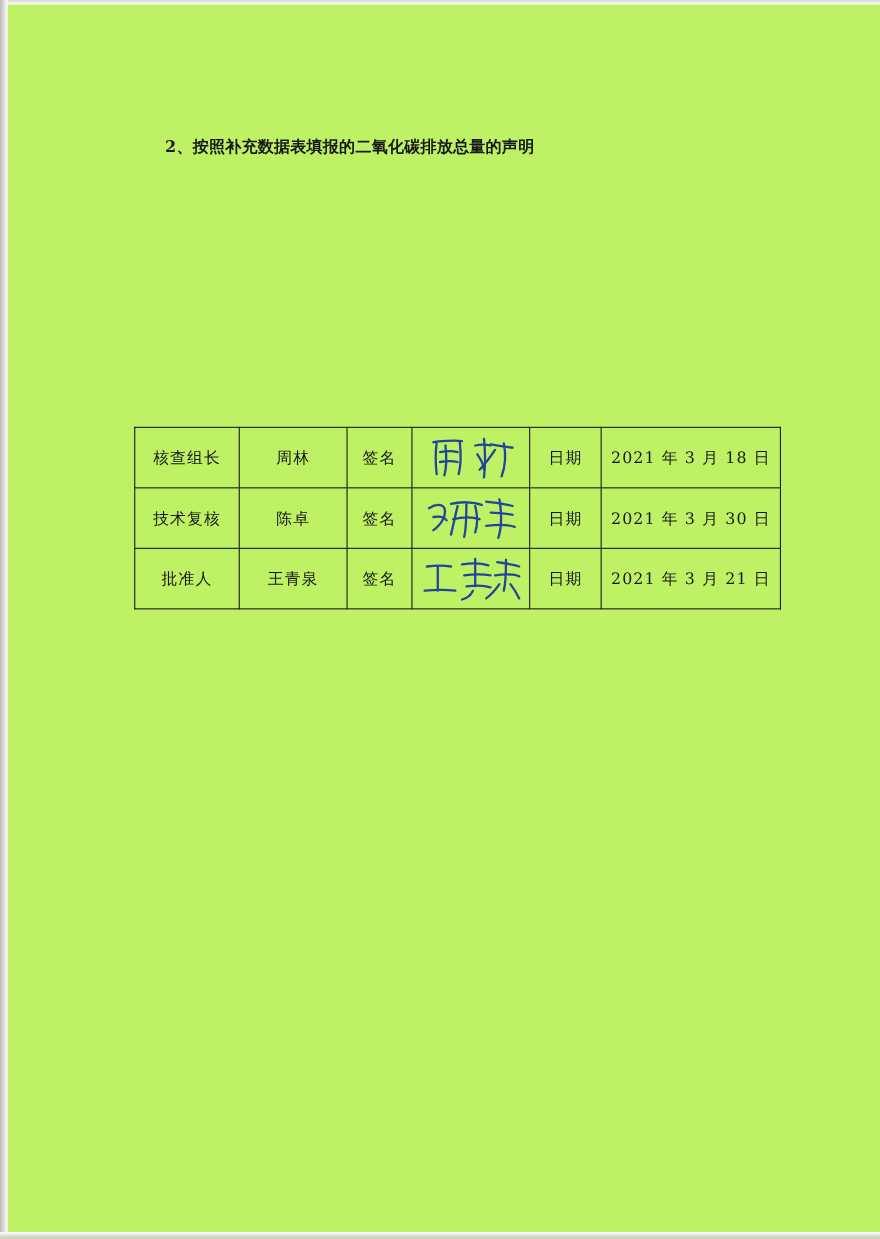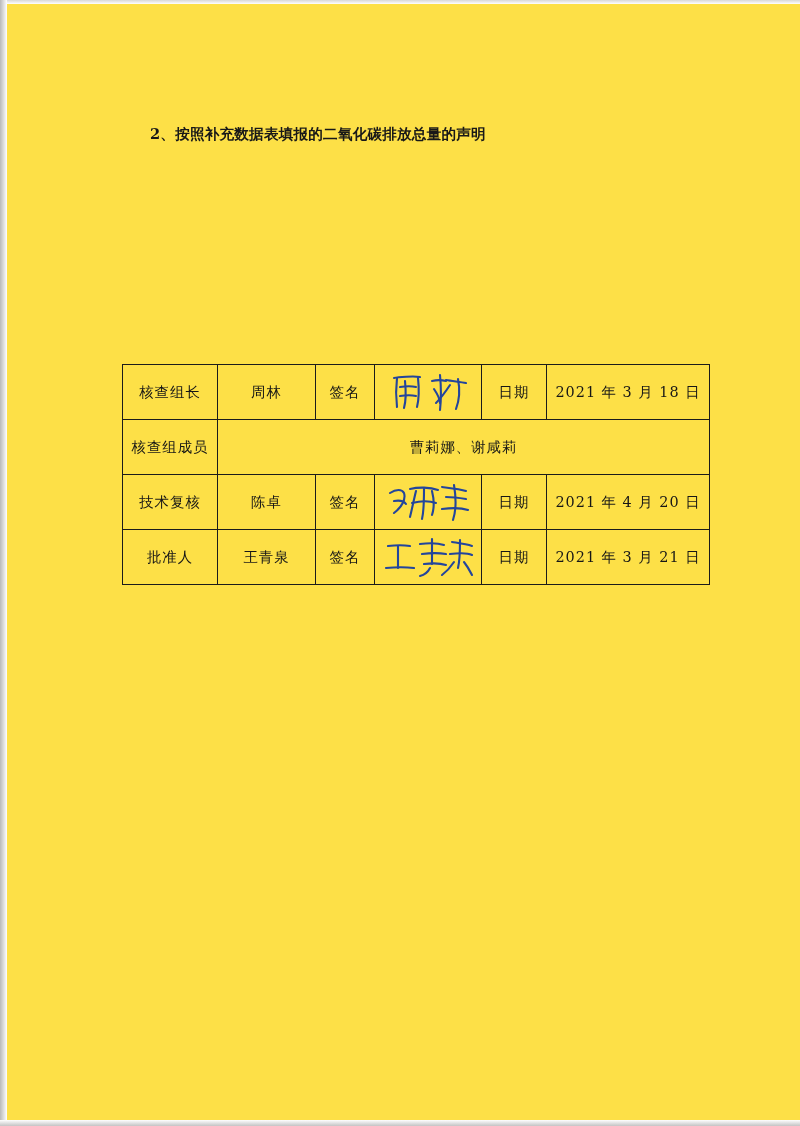--- a/index.html
+++ b/index.html
@@ -7,21 +7,21 @@
     padding: 0;
     background: #cfcfcf;
   }
   body {
     font-family: "DejaVu Sans", "Liberation Sans", sans-serif;
   }
   .page {
     position: relative;
     width: 800px;
     height: 1126px;
-    background: #fde047;
+    background: #bef264;
     overflow: hidden;
   }
   
   .scan-edge-left {
     position: absolute;
     left: 0; top: 0;
     width: 7px; height: 1126px;
     background: linear-gradient(to right, #b9b9b9, #ffffff);
   }
   .scan-edge-bottom {
@@ -58,21 +58,21 @@
   }
   .para.body {
     text-indent: 0;
   }
   .gap-sm { height: 4px; }
 
   
   .sign-table {
     position: absolute;
     left: 122px;
-    top: 364px;
+    top: 388px;
     width: 557px;
     border-collapse: collapse;
     table-layout: fixed;
   }
   .sign-table td {
     border: 1px solid #1b1b1b;
     height: 54px;
     text-align: center;
     vertical-align: middle;
     font-family: "DejaVu Serif", "Liberation Serif", serif;
@@ -146,24 +146,20 @@
                 <path d="M66 11 C72 12, 80 13, 86 14"></path>
                 <path d="M78 10 C80 20, 79 32, 76 40"></path>
               </g>
             </svg>
           </span>
         </td>
         <td class="col-date-label">日期</td>
         <td class="col-date date-cell">2021 年 3 月 18 日</td>
       </tr>
       <tr>
-        <td class="col-label">核查组成员</td>
-        <td class="members-cell" colspan="5">曹莉娜、谢咸莉</td>
-      </tr>
-      <tr>
         <td class="col-label">技术复核</td>
         <td class="col-name">陈卓</td>
         <td class="col-sign-label">签名</td>
         <td class="col-sign">
           <span class="sig">
             <svg width="96" height="46" viewBox="0 0 96 46">
               <g class="sig-path">
                 <path d="M10 14 C16 10, 22 10, 24 14 C26 20, 22 28, 14 34"></path>
                 <path d="M14 22 C20 21, 24 22, 26 25"></path>
                 <path d="M30 10 C38 8, 50 8, 58 11"></path>
@@ -173,21 +169,21 @@
                 <path d="M32 24 C40 22, 50 22, 56 24"></path>
                 <path d="M62 8 C70 9, 80 10, 86 12"></path>
                 <path d="M66 18 C72 18, 80 19, 86 20"></path>
                 <path d="M74 6 C76 18, 76 32, 73 41"></path>
                 <path d="M62 30 C70 29, 82 29, 88 31"></path>
               </g>
             </svg>
           </span>
         </td>
         <td class="col-date-label">日期</td>
-        <td class="col-date date-cell">2021 年 4 月 20 日</td>
+        <td class="col-date date-cell">2021 年 3 月 30 日</td>
       </tr>
       <tr>
         <td class="col-label">批准人</td>
         <td class="col-name">王青泉</td>
         <td class="col-sign-label">签名</td>
         <td class="col-sign">
           <span class="sig">
             <svg width="96" height="46" viewBox="0 0 96 46">
               <g class="sig-path">
                 <path d="M8 12 C16 11, 24 11, 30 12"></path>

